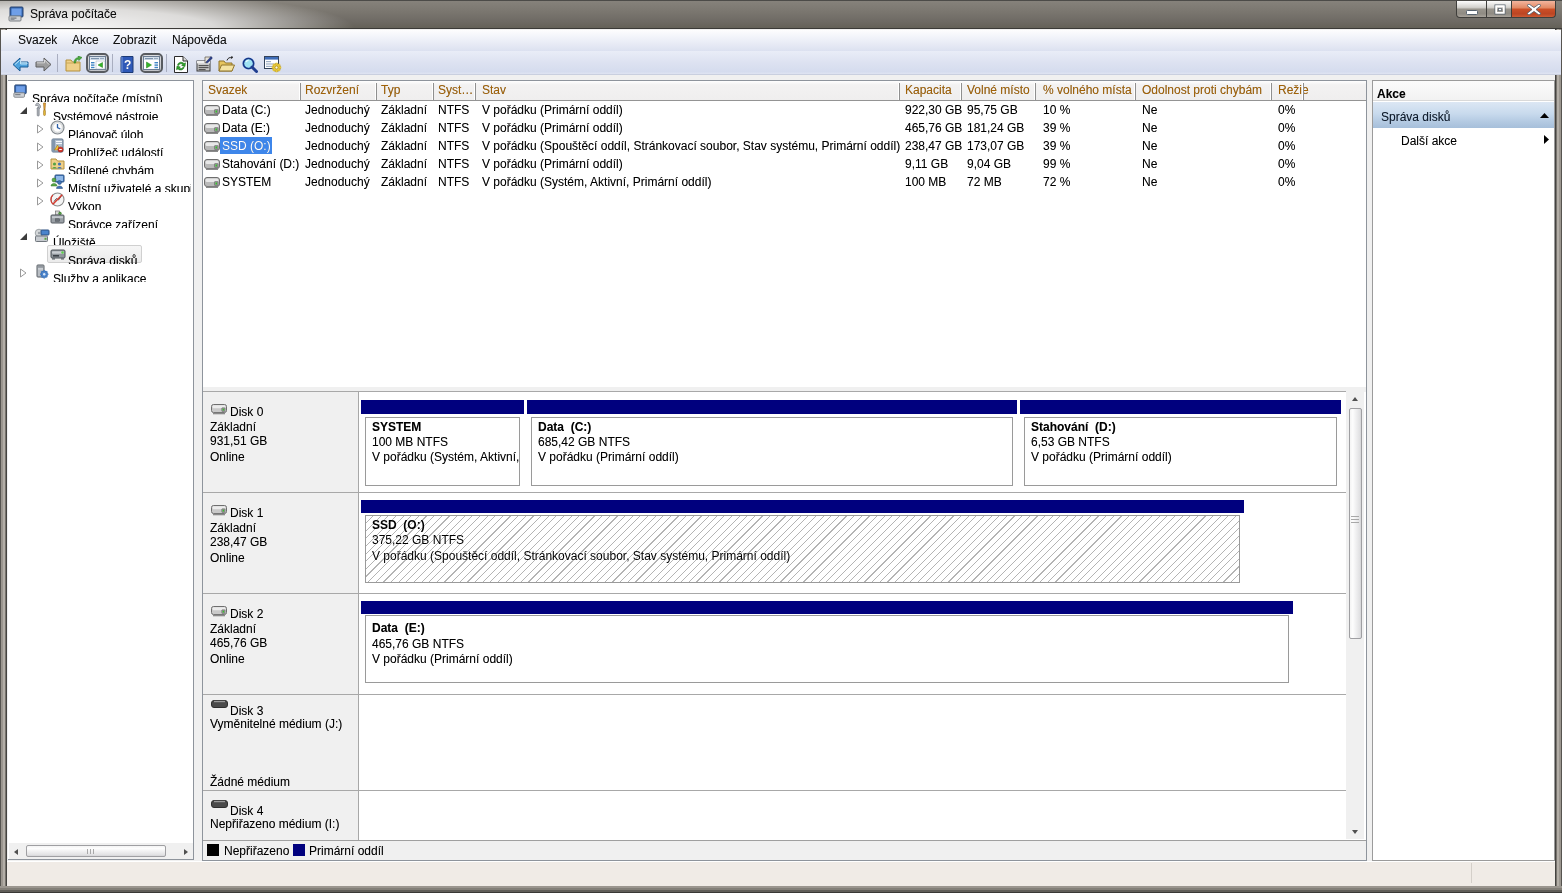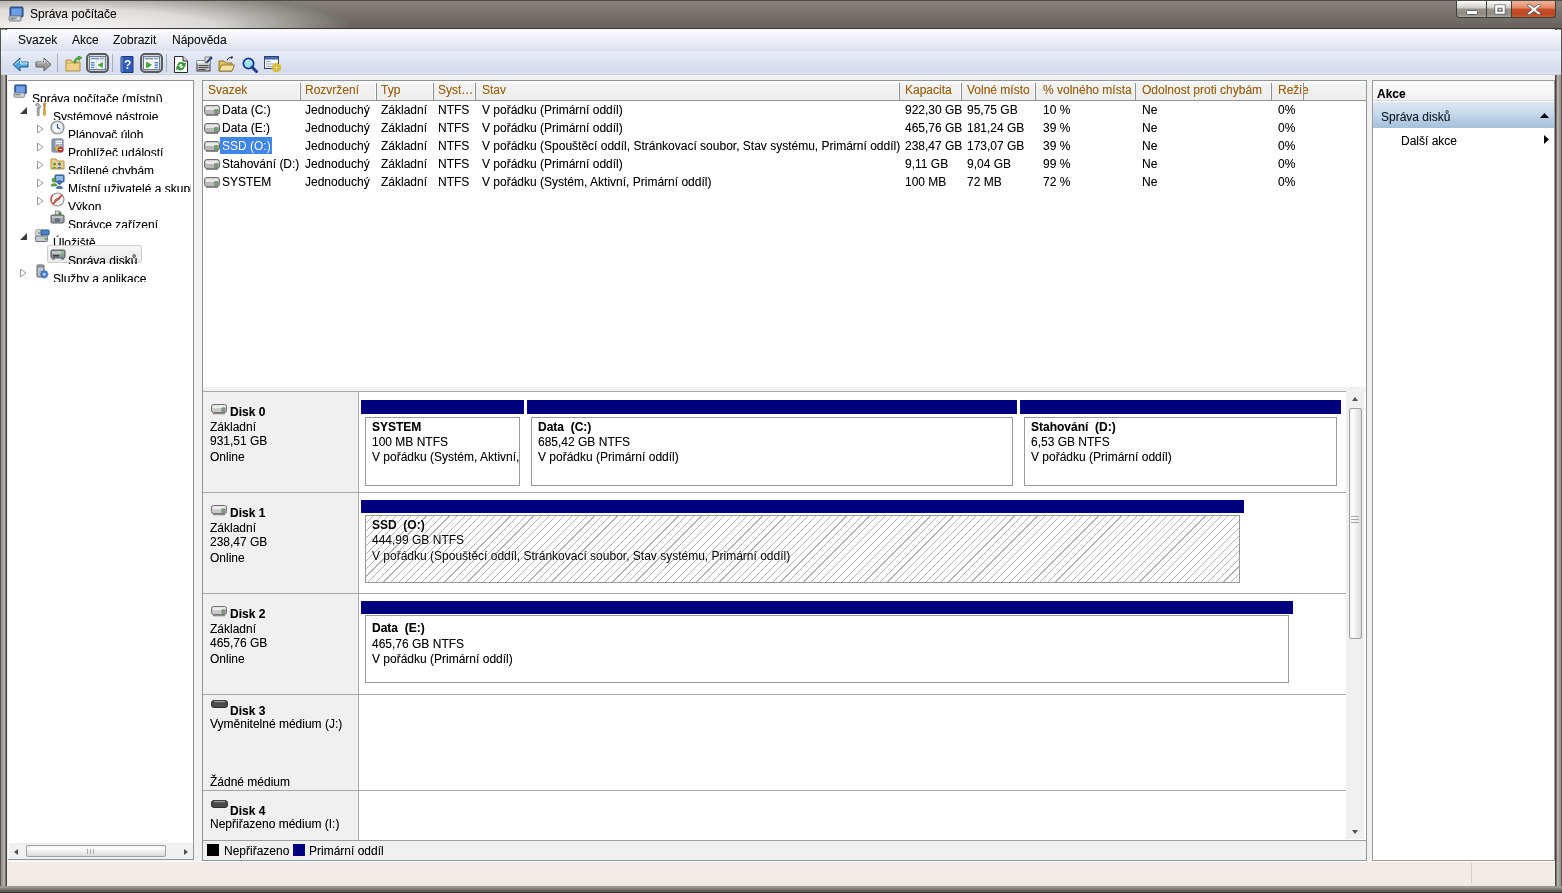--- a/index.html
+++ b/index.html
@@ -40,21 +40,21 @@
 .hsep{top:83px;width:1px;height:17px;background:#8f8f8f;box-shadow:-1px 0 #fff}
 .htxt{top:83px;color:#a16207}
 .vrow{left:203px;height:18px;width:1143px}
 .vrow span{position:absolute;top:0.5px;white-space:nowrap}
 .c1{left:19px}.c2{left:102px}.c3{left:178px}.c4{left:235px}.c5{left:279px}.c6{left:702px}.c7{left:764px}.c8{left:840px}.c9{left:939px}.c10{left:1075px}
 
 .dline-h{left:203px;width:1143px;height:1px;background:#a8a8a8}
 #dlabelbg{left:203px;top:392px;width:155px;height:448px;background:#f0f0f0}
 #dline-v{left:358px;top:392px;width:1px;height:448px;background:#a8a8a8}
 #legend{left:203px;top:840px;width:1163px;height:20px;background:#f0f0f0}
-.dname{font-weight:bold;left:230px;white-space:nowrap}
+.dname{font-weight:normal;left:230px;white-space:nowrap}
 .dl{left:210px;white-space:nowrap}
 .pbar{background:#00007e;height:13px}
 .pbody{background:#fff;border:1px solid #9a9a9a;overflow:hidden}
 .pbody div{position:absolute;left:6px;white-space:nowrap}
 .hatch{background:repeating-linear-gradient(135deg,#fff 0 4.6px,#b4b4b4 4.6px 5.4px)}
 
 #vsb{left:1346px;top:392px;width:18px;height:447px;background:#f0f0f0}
 #vsb-thumb{left:1349px;top:408px;width:13px;height:231px;background:linear-gradient(90deg,#f4f4f4,#fdfdfd 25%,#e0e0e2 90%,#d4d4d6);border:1px solid #9f9fa2;border-radius:2px}
 #hsb{left:9px;top:843px;width:184px;height:16px;background:#f0f0f0}
 #hsb-thumb{left:26px;top:845px;width:140px;height:12px;background:linear-gradient(180deg,#f4f4f4,#fdfdfd 25%,#e0e0e2 90%,#d4d4d6);border:1px solid #9f9fa2;border-radius:2px}
@@ -549,21 +549,21 @@
       <rect x="11.7" y="4.7" width="1.4" height="1.8" fill="#35c52a"></rect>
     </svg>
 <div class="abs dname" style="top:505.5px">Disk 1</div>
 <div class="abs dl" style="top:520.5px">Základní</div>
 <div class="abs dl" style="top:535px">238,47 GB</div>
 <div class="abs dl" style="top:550.5px">Online</div>
 
 <div class="abs pbar" style="left:361px;top:500px;width:883px;height:13px"></div>
 <div class="abs pbody hatch" style="left:365px;top:515px;width:875px;height:68px">
  <div style="top:1.5px;font-weight:bold;text-shadow:0 0 2px #fff">SSD&nbsp; (O:)</div>
- <div style="top:17px;text-shadow:0 0 2px #fff">444,99 GB NTFS</div>
+ <div style="top:17px;text-shadow:0 0 2px #fff">375,22 GB NTFS</div>
  <div style="top:32.5px;text-shadow:0 0 2px #fff">V pořádku (Spouštěcí oddíl, Stránkovací soubor, Stav systému, Primární oddíl)</div>
 </div>
 
 <svg class="abs" style="left:211px;top:606px" width="16" height="11" viewBox="0 0 16 11">
       <rect x="0.5" y="0.5" width="15" height="8" rx="2" fill="#c9c9c9" stroke="#6e6e6e"></rect>
       <rect x="1.5" y="1.3" width="13" height="3" rx="1.2" fill="#ececec"></rect>
       <rect x="2" y="8.7" width="12" height="1.6" fill="#8a8a8a"></rect>
       <rect x="10.8" y="3.8" width="3.2" height="3.6" rx=".5" fill="#9a9a9a" stroke="#5e5e5e" stroke-width=".5"></rect>
       <rect x="11.7" y="4.7" width="1.4" height="1.8" fill="#35c52a"></rect>
     </svg>

